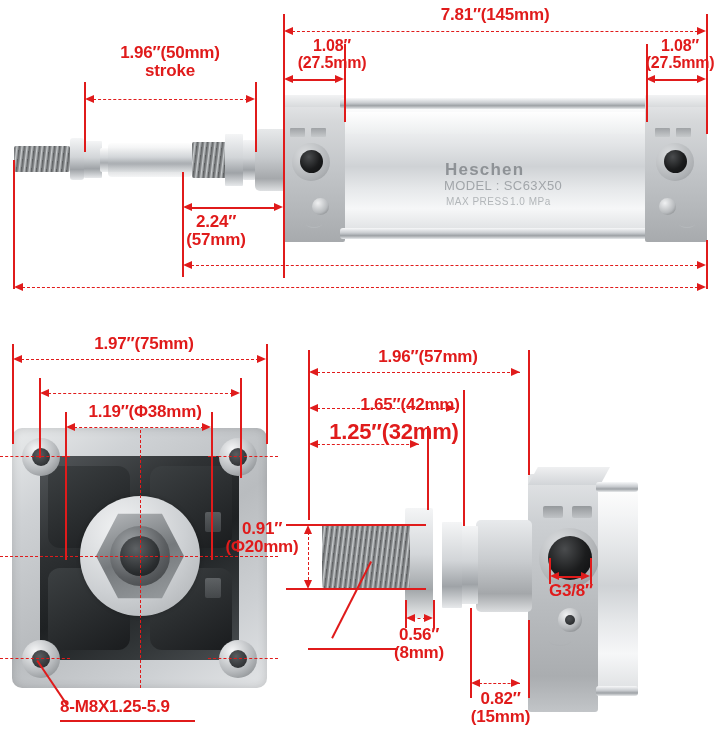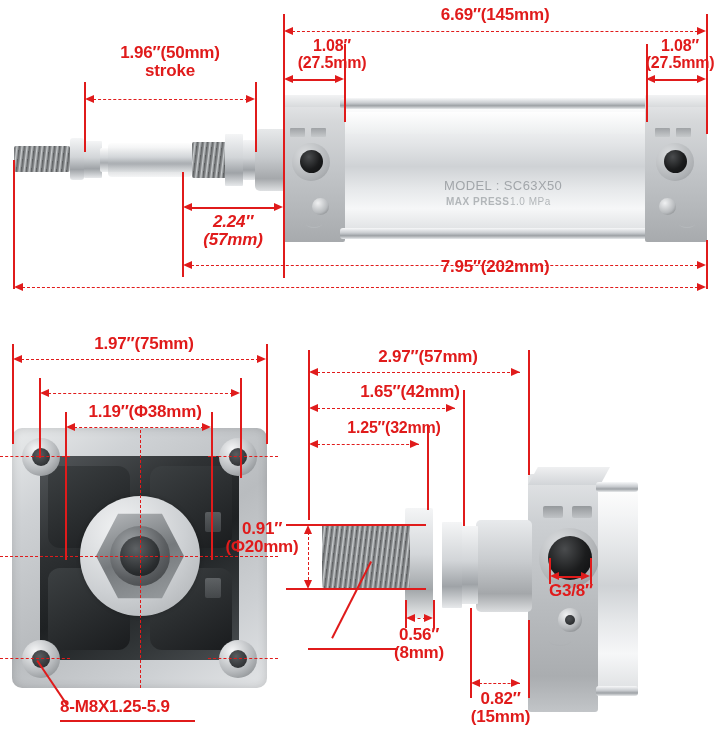--- a/index.html
+++ b/index.html
@@ -75,24 +75,26 @@
   <div style="position:absolute;left:306px;top:220px;width:16px;height:7px;
               border-bottom:1.4px solid #b6b9bc;border-radius:0 0 50% 50%;"></div>
 
   <div class="metal-body" style="position:absolute;left:345px;top:107px;width:300px;height:124px;"></div>
   <div style="position:absolute;left:345px;top:112px;width:300px;height:22px;
               background:linear-gradient(180deg,#ffffff,#eceeef);opacity:.9;"></div>
 
   <div class="tierod" style="position:absolute;left:340px;top:98px;width:310px;height:11px;"></div>
   <div class="tierod" style="position:absolute;left:340px;top:228px;width:310px;height:11px;"></div>
 
+  <div style="position:absolute;left:445px;top:160px;width:150px;color:#8e9296;
+              font-size:17px;font-weight:700;letter-spacing:1.2px;">Heschen</div>
   <div style="position:absolute;left:444px;top:178px;width:170px;color:#a2a6aa;
               font-size:13px;letter-spacing:.4px;">MODEL : SC63X50</div>
   <div style="position:absolute;left:446px;top:196px;color:#b2b6b9;font-size:10px;
-              letter-spacing:.5px;font-weight:bold;">MAX PRESS</div>
+              letter-spacing:.5px;">MAX PRESS</div>
   <div style="position:absolute;left:510px;top:196px;color:#b2b6b9;font-size:10px;
               letter-spacing:.5px;">1.0 MPa</div>
 
   <div class="cap" style="position:absolute;left:645px;top:95px;width:62px;height:147px;"></div>
   <div style="position:absolute;left:645px;top:95px;width:62px;height:12px;
               background:linear-gradient(180deg,#f2f3f4,#d8dadc);border-radius:2px 2px 0 0;"></div>
   <div style="position:absolute;left:655px;top:128px;width:15px;height:9px;
               background:linear-gradient(180deg,#9fa2a5,#c6c9cb);border-radius:1px;"></div>
   <div style="position:absolute;left:676px;top:128px;width:15px;height:9px;
               background:linear-gradient(180deg,#9fa2a5,#c6c9cb);border-radius:1px;"></div>
@@ -102,21 +104,21 @@
   <div style="position:absolute;left:659px;top:198px;width:17px;height:17px;border-radius:50%;
               background:radial-gradient(circle at 35% 30%,#f0f1f2,#b7babd 60%,#6e7173);"></div>
   <div style="position:absolute;left:679px;top:220px;width:16px;height:7px;
               border-bottom:1.4px solid #b6b9bc;border-radius:0 0 50% 50%;"></div>
 
   <div class="ext vext" style="left:283px;top:14px;height:120px;"></div>
   <div class="ext vext" style="left:706px;top:14px;height:120px;"></div>
   <div class="dash-h" style="left:292px;top:31px;width:406px;"></div>
   <div class="ar ar-l" style="left:284px;top:26.5px;"></div>
   <div class="ar ar-r" style="left:697px;top:26.5px;"></div>
-  <div class="dimtxt c" style="left:420px;top:6px;width:150px;font-size:17px;">6.69″(145mm)</div>
+  <div class="dimtxt c" style="left:420px;top:6px;width:150px;font-size:17px;">7.81″(145mm)</div>
 
   <div class="ext vext" style="left:344px;top:44px;height:78px;"></div>
   <div class="solid-h" style="left:292px;top:79px;width:44px;"></div>
   <div class="ar ar-l" style="left:284px;top:74.5px;"></div>
   <div class="ar ar-r" style="left:335px;top:74.5px;"></div>
   <div class="dimtxt c" style="left:277px;top:38px;width:110px;font-size:16px;">1.08″
 (27.5mm)</div>
 
   <div class="ext vext" style="left:646px;top:44px;height:78px;"></div>
   <div class="solid-h" style="left:654px;top:79px;width:44px;"></div>
@@ -131,27 +133,26 @@
   <div class="ar ar-l" style="left:85px;top:94.5px;"></div>
   <div class="ar ar-r" style="left:246px;top:94.5px;"></div>
   <div class="dimtxt c" style="left:85px;top:44px;width:170px;font-size:17px;">1.96″(50mm)
 stroke</div>
 
   <div class="ext vext" style="left:182px;top:172px;height:105px;"></div>
   <div class="ext vext" style="left:283px;top:133px;height:145px;"></div>
   <div class="solid-h" style="left:191px;top:207px;width:84px;"></div>
   <div class="ar ar-l" style="left:183px;top:202.5px;"></div>
   <div class="ar ar-r" style="left:274px;top:202.5px;"></div>
-  <div class="dimtxt c" style="left:177px;top:213px;width:112px;font-size:17px;font-style:italic;">2.24″
+  <div class="dimtxt c" style="left:160px;top:213px;width:112px;font-size:17px;">2.24″
 (57mm)</div>
 
   <div class="dash-h" style="left:191px;top:265px;width:507px;"></div>
   <div class="ar ar-l" style="left:183px;top:260.5px;"></div>
   <div class="ar ar-r" style="left:697px;top:260.5px;"></div>
-  <div class="dimtxt c" style="left:400px;top:258px;width:190px;font-size:17px;">7.95″(202mm)</div>
 
   <div class="ext vext" style="left:13px;top:160px;height:129px;"></div>
   <div class="ext vext" style="left:706px;top:240px;height:49px;"></div>
   <div class="dash-h" style="left:22px;top:287px;width:676px;"></div>
   <div class="ar ar-l" style="left:14px;top:282.5px;"></div>
   <div class="ar ar-r" style="left:697px;top:282.5px;"></div>
 </div>
 
 <div class="view" style="left:0;top:330px;width:340px;height:401px;">
 
@@ -273,33 +274,33 @@
               background:linear-gradient(180deg,#f4f5f6,#d4d7da 42%,#a2a6a9 74%,#e9ebec);
               border-radius:2px;"></div>
 
   <div class="thread" style="position:absolute;left:22px;top:194px;width:88px;height:64px;"></div>
 
   <div class="ext vext" style="left:8px;top:20px;height:170px;"></div>
   <div class="ext vext" style="left:228px;top:20px;height:125px;"></div>
   <div class="dash-h" style="left:17px;top:42px;width:203px;"></div>
   <div class="ar ar-l" style="left:9px;top:37.5px;"></div>
   <div class="ar ar-r" style="left:211px;top:37.5px;"></div>
-  <div class="dimtxt c" style="left:48px;top:18px;width:160px;font-size:17px;">2.97″(57mm)</div>
+  <div class="dimtxt c" style="left:48px;top:18px;width:160px;font-size:17px;">1.96″(57mm)</div>
 
   <div class="ext vext" style="left:163px;top:60px;height:136px;"></div>
   <div class="dash-h" style="left:17px;top:78px;width:138px;"></div>
   <div class="ar ar-l" style="left:9px;top:73.5px;"></div>
   <div class="ar ar-r" style="left:146px;top:73.5px;"></div>
-  <div class="dimtxt c" style="left:30px;top:53px;width:160px;font-size:17px;">1.65″(42mm)</div>
+  <div class="dimtxt c" style="left:30px;top:66px;width:160px;font-size:17px;">1.65″(42mm)</div>
 
   <div class="ext vext" style="left:127px;top:96px;height:84px;"></div>
   <div class="dash-h" style="left:17px;top:114px;width:102px;"></div>
   <div class="ar ar-l" style="left:9px;top:109.5px;"></div>
   <div class="ar ar-r" style="left:110px;top:109.5px;"></div>
-  <div class="dimtxt c" style="left:14px;top:90px;width:160px;font-size:16px;">1.25″(32mm)</div>
+  <div class="dimtxt c" style="left:14px;top:90px;width:160px;font-size:22px;">1.25″(32mm)</div>
 
   <div class="solid-h" style="left:-14px;top:194px;width:140px;"></div>
   <div class="solid-h" style="left:-14px;top:258px;width:140px;"></div>
   <div class="dash-v" style="left:8px;top:202px;height:48px;"></div>
   <div class="ar-u" style="left:4px;top:195px;"></div>
   <div class="ar-d" style="left:4px;top:250px;"></div>
   <div class="dimtxt c" style="left:-88px;top:190px;width:100px;font-size:17px;">0.91″
 (Φ20mm)</div>
 
   <div class="lead" style="left:72px;top:232px;width:86px;transform:rotate(117deg);"></div>

